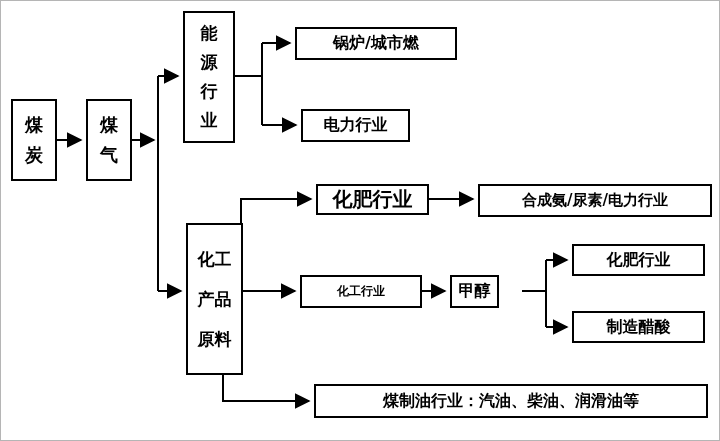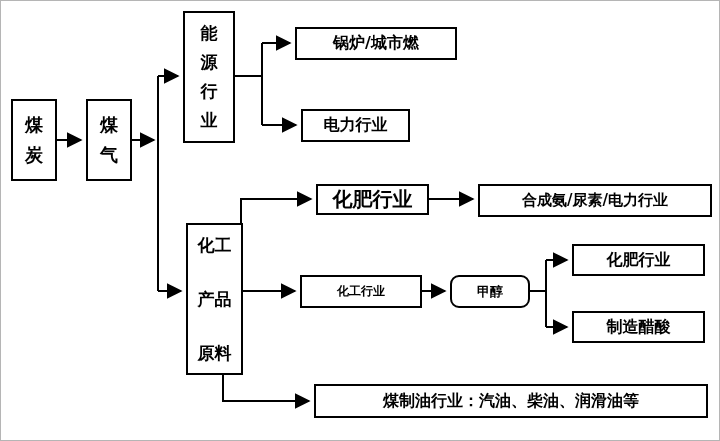--- a/index.html
+++ b/index.html
@@ -23,25 +23,25 @@
     background:#fff;
     z-index:2;
   }
   svg.connectors{position:absolute;left:0;top:0;z-index:1;pointer-events:none;}
 
   #n-coal       {left:10px;  top:98px;  width:46px;  height:82px;  font-size:18px; line-height:30px;}
   #n-coalgas    {left:85px;  top:98px;  width:46px;  height:82px;  font-size:18px; line-height:30px;}
   #n-energy     {left:182px; top:10px;  width:52px;  height:132px; font-size:17px; line-height:29px;}
   #n-boiler     {left:294px; top:26px;  width:162px; height:33px;  font-size:16px;}
   #n-power      {left:300px; top:108px; width:109px; height:33px;  font-size:16px;}
-  #n-chemraw    {left:185px; top:222px; width:57px;  height:152px; font-size:17px; line-height:54px;}
+  #n-chemraw    {left:185px; top:222px; width:57px;  height:152px; font-size:17px; line-height:40px;}
   #n-fert       {left:315px; top:183px; width:113px; height:31px;  font-size:20px;}
   #n-fertprod   {left:477px; top:183px; width:234px; height:33px;  font-size:15px;}
   #n-chemind    {left:299px; top:274px; width:122px; height:33px;  font-size:12px;}
-  #n-methanol   {left:449px; top:274px; width:80px;  height:33px;  font-size:13px;border-radius:9px;}
+  #n-methanol   {left:449px; top:274px; width:49px;  height:33px;  font-size:16px;}
   #n-auto       {left:571px; top:243px; width:133px; height:32px;  font-size:16px;}
   #n-acetic     {left:571px; top:310px; width:133px; height:32px;  font-size:16px;}
   #n-ctl        {left:313px; top:383px; width:394px; height:34px;  font-size:16px;}
 </style>
 </head>
 <body>
 
 <div class="canvas">
 
   <svg class="connectors" width="720" height="441" viewBox="0 0 720 441">

